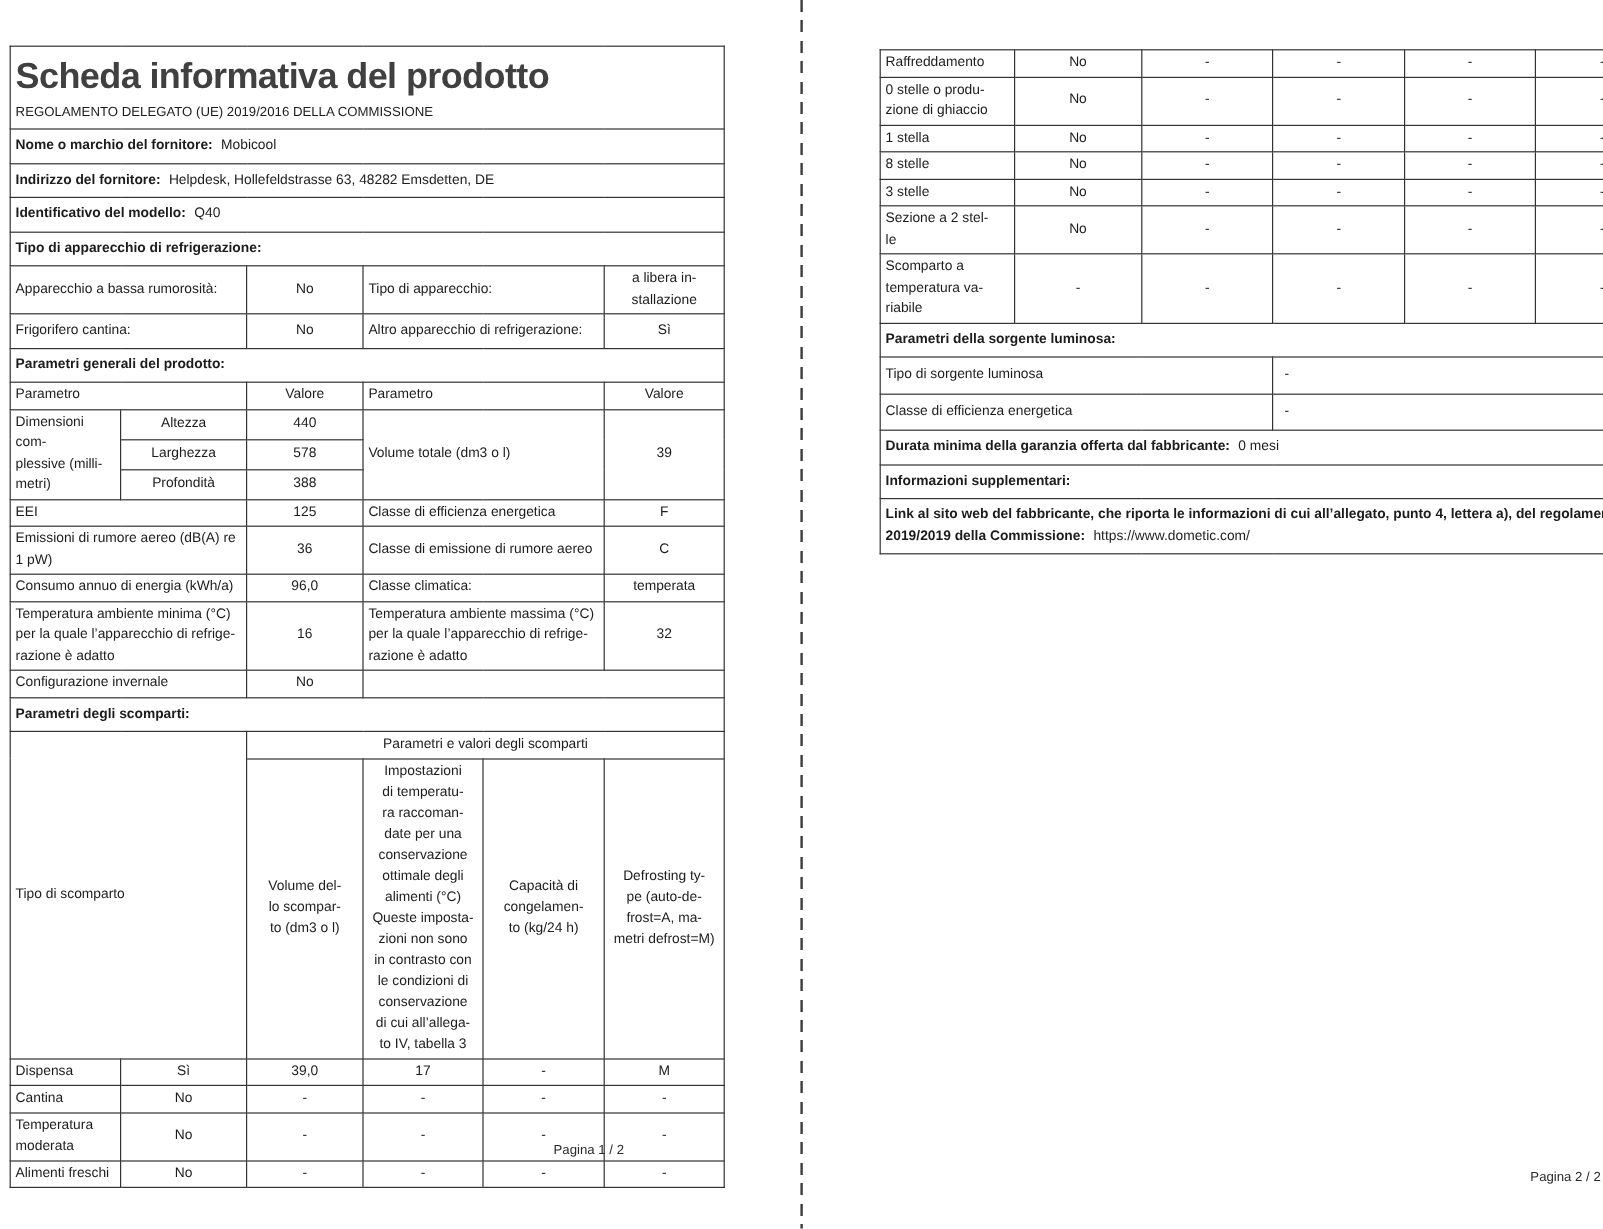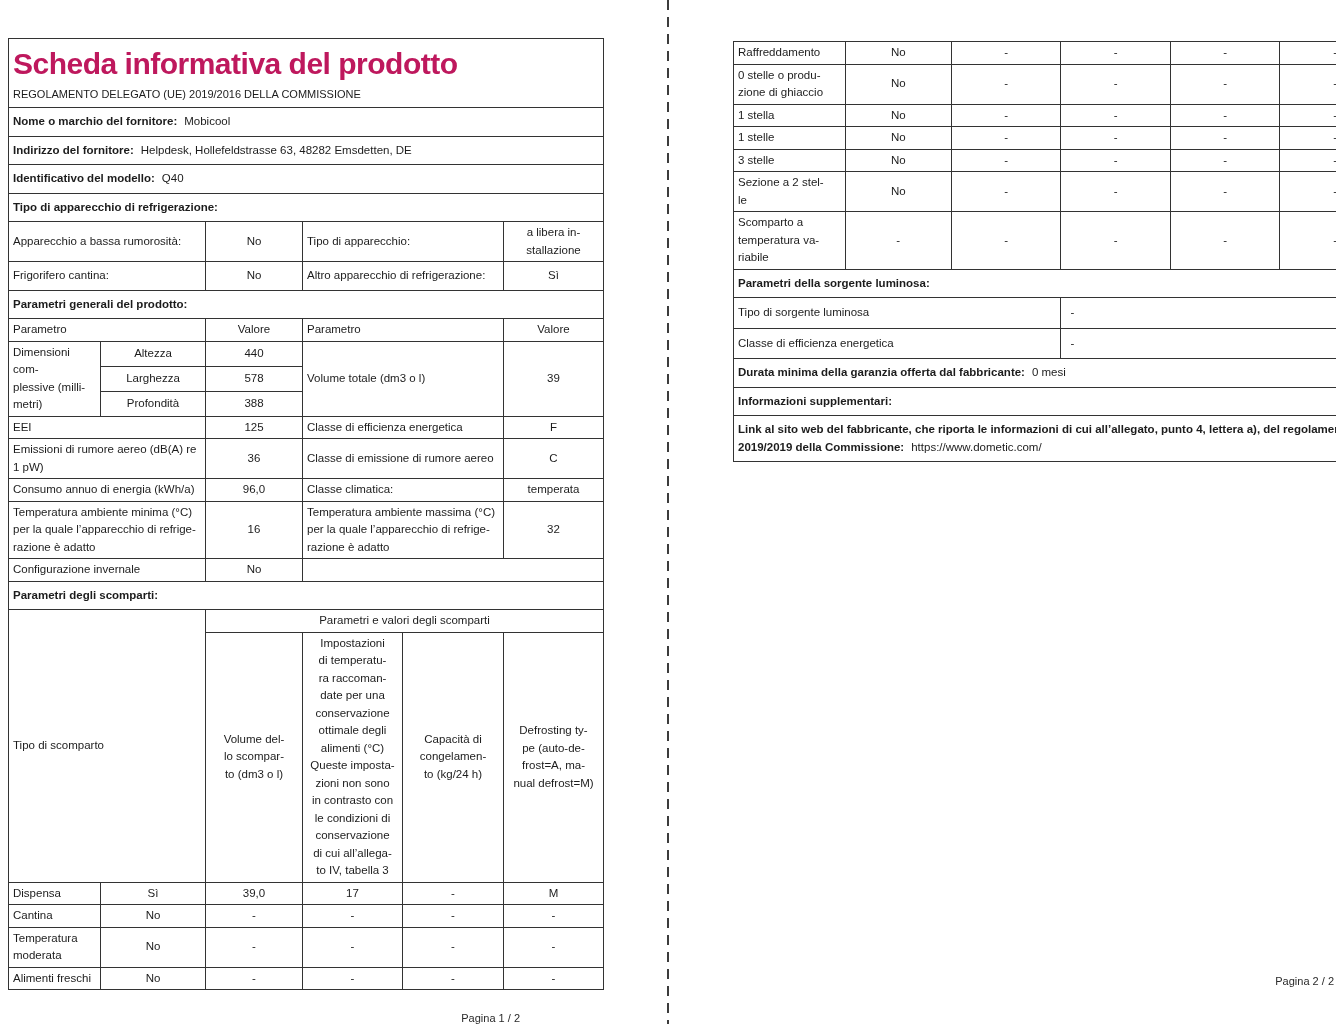--- a/index.html
+++ b/index.html
@@ -21,28 +21,28 @@
     vertical-align:middle;padding:2px 4px;word-wrap:break-word;
   }
   .lg{padding:5px 4px;}
   .md{padding:6px 4px;}
   .c{text-align:center;}
   .pre{white-space:pre-line;}
   .b{font-weight:bold;}
   .kv .val{font-weight:normal;margin-left:7px;}
   .titlecell{padding:7px 4px 6px 4px;}
   .doc-title{
-    font-size:30px;font-weight:bold;color:#be185d;line-height:35px;
+    font-size:30px;font-weight:bold;color:#404040;line-height:35px;
     letter-spacing:-0.5px;
   }
   .doc-subtitle{font-size:11px;margin-top:7px;line-height:13px;color:#1c1c1c;}
   .footer{
     position:absolute;font-size:11px;color:#2a2a2a;text-align:right;
   }
-  #footer1{left:8px;top:1012px;width:512px;}
+  #footer1{left:8px;top:953px;width:512px;}
   #footer2{left:733px;top:960px;width:601px;margin-top:15px;}
   .dash-left{padding-left:9px;}
 </style>
 </head>
 <body>
 
 <div class="page-divider"></div>
 
 <div id="page1" class="page">
   <table>
@@ -186,21 +186,21 @@
 le condizioni di
 conservazione
 di cui all’allega-
 to IV, tabella 3</td>
       <td class="c pre">Capacità di
 congelamen-
 to (kg/24 h)</td>
       <td class="c pre">Defrosting ty-
 pe (auto-de-
 frost=A, ma-
-nual defrost=M)</td>
+metri defrost=M)</td>
     </tr>
 
     <tr>
       <td>Dispensa</td>
       <td class="c">Sì</td>
       <td class="c">39,0</td>
       <td class="c">17</td>
       <td class="c">-</td>
       <td class="c">M</td>
     </tr>
@@ -265,21 +265,21 @@
     </tr>
     <tr>
       <td>1 stella</td>
       <td class="c">No</td>
       <td class="c">-</td>
       <td class="c">-</td>
       <td class="c">-</td>
       <td class="c">-</td>
     </tr>
     <tr>
-      <td>1 stelle</td>
+      <td>8 stelle</td>
       <td class="c">No</td>
       <td class="c">-</td>
       <td class="c">-</td>
       <td class="c">-</td>
       <td class="c">-</td>
     </tr>
     <tr>
       <td>3 stelle</td>
       <td class="c">No</td>
       <td class="c">-</td>

